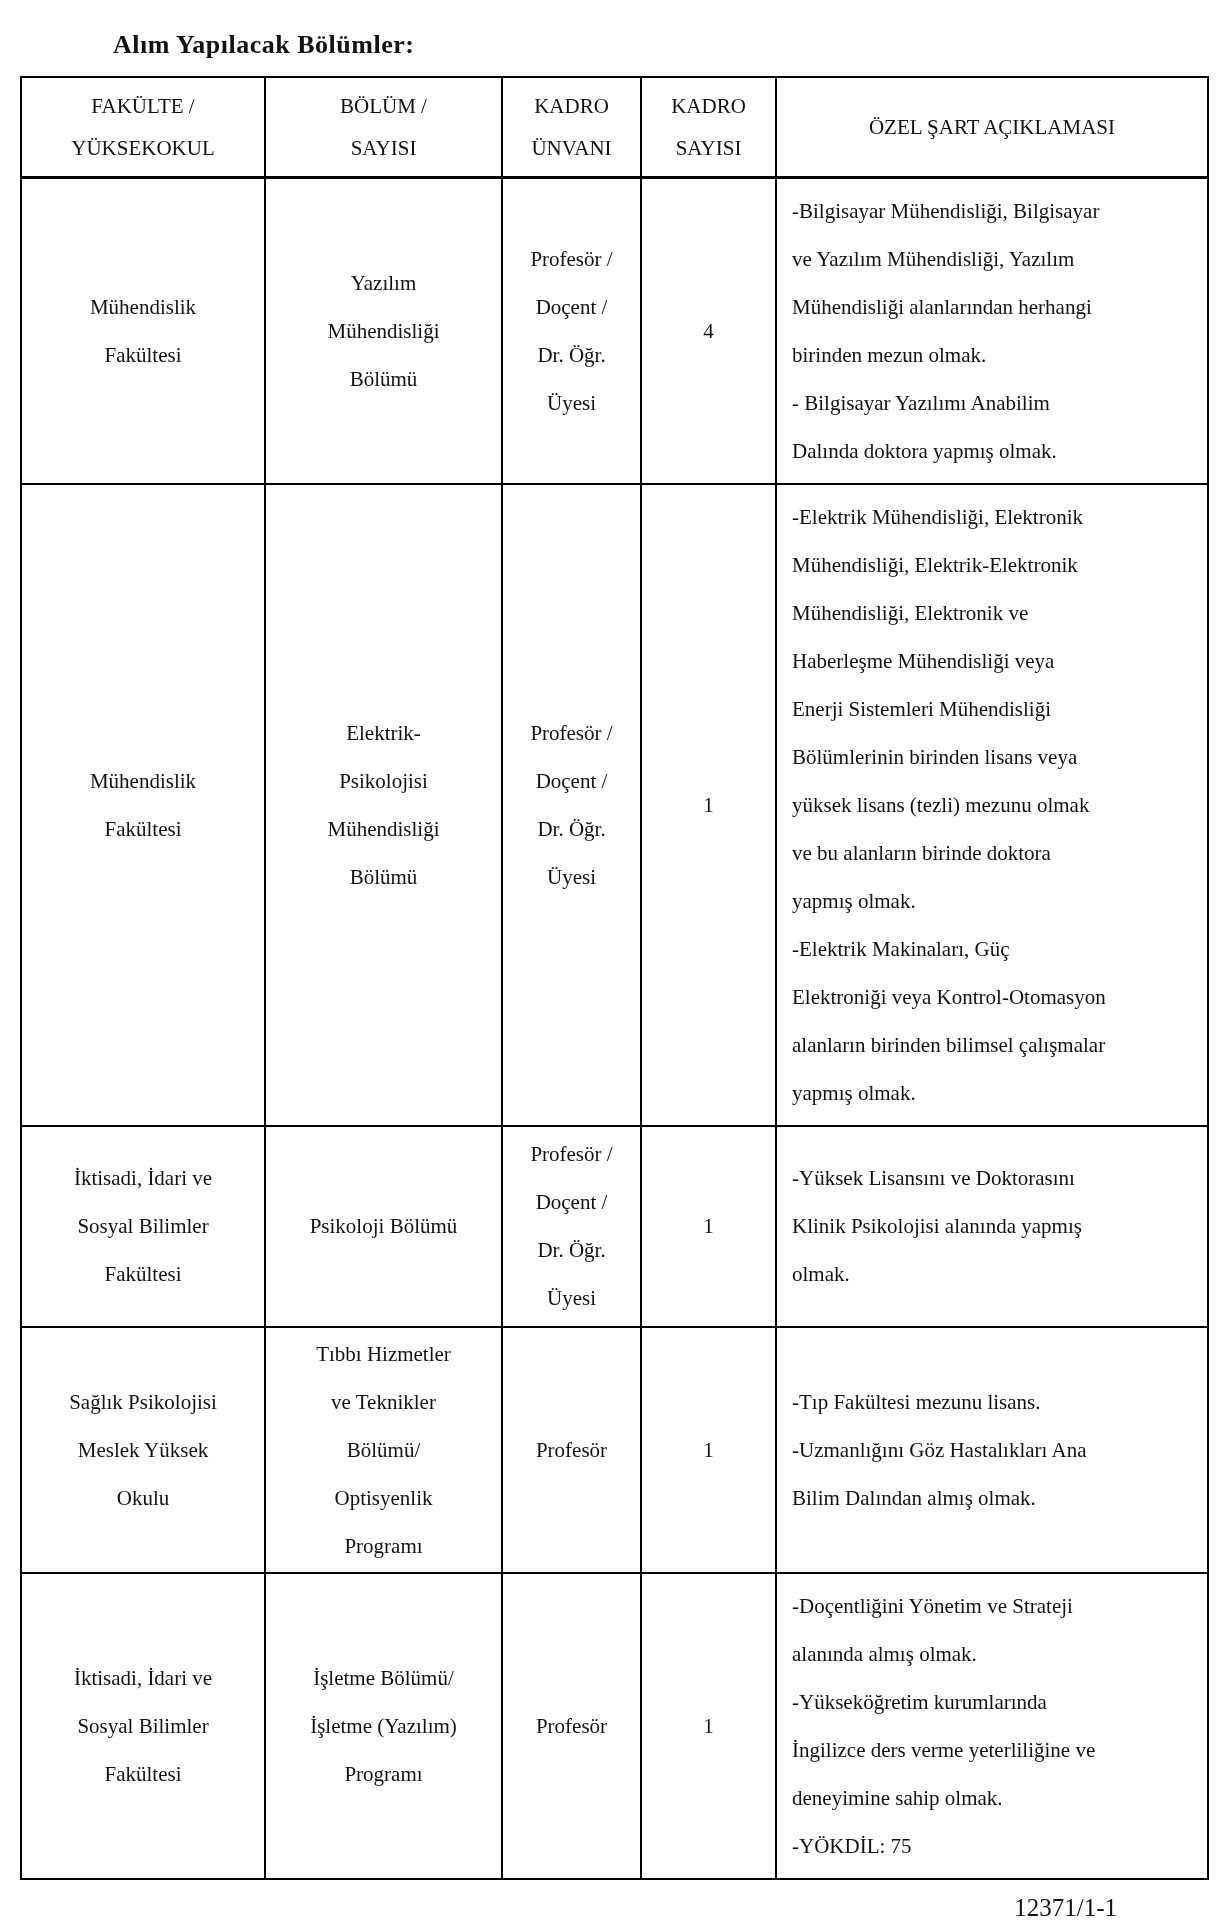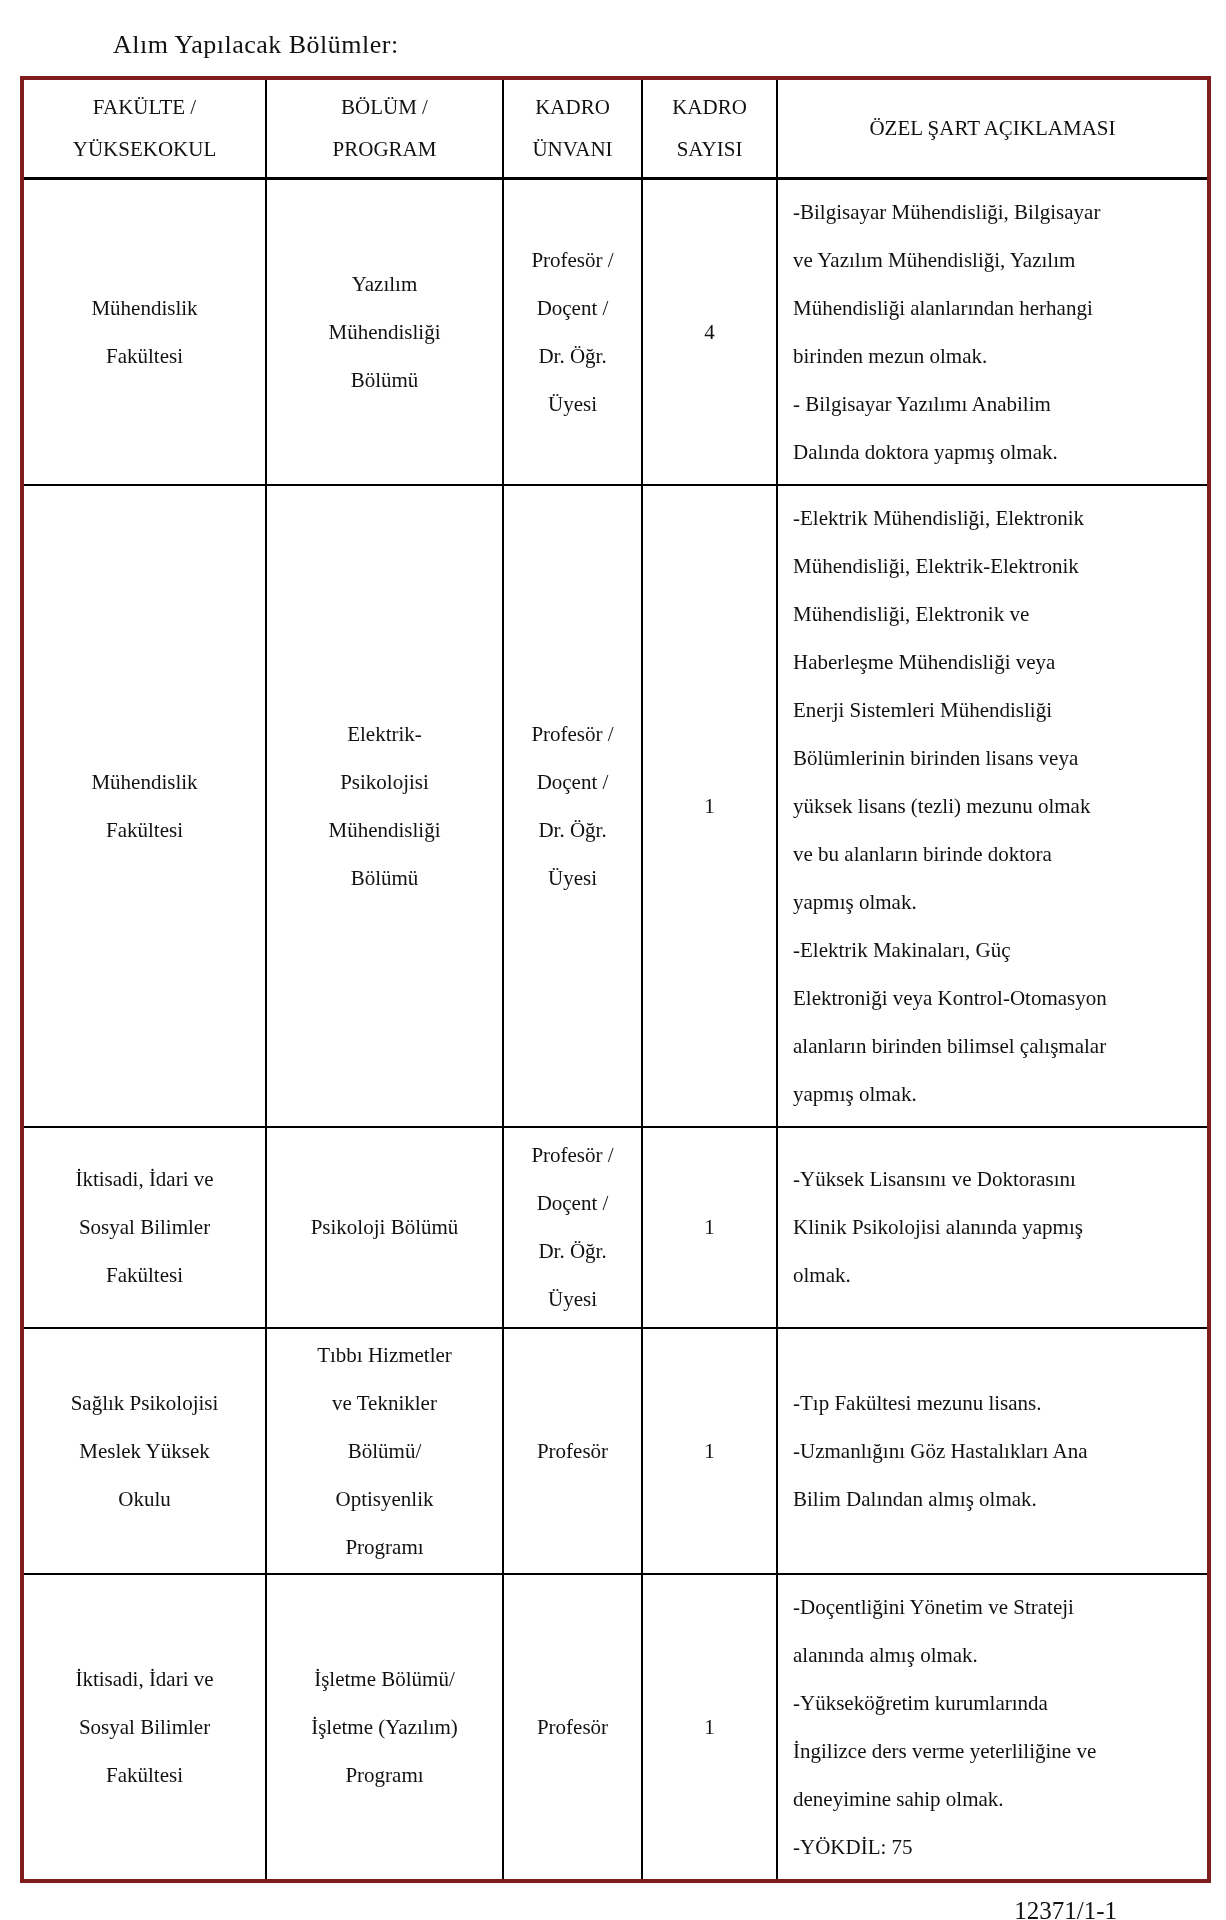--- a/index.html
+++ b/index.html
@@ -13,31 +13,31 @@
     color: #111111;
   }
   .page {
     position: relative;
     width: 1226px;
     min-height: 1920px;
     background: #ffffff;
   }
   .doc-title {
     font-size: 26px;
-    font-weight: normal;
+    font-weight: bold;
     margin: 0;
     padding: 30px 0 16px 113px;
     letter-spacing: 0.5px;
   }
   table.pos-table {
     border-collapse: collapse;
     table-layout: fixed;
     width: 1187px;
     margin-left: 20px;
-    border: 4px solid #7f1d1d;
+    border: 2px solid #7f1d1d;
   }
   .pos-table th,
   .pos-table td {
     border: 2px solid #000000;
     vertical-align: middle;
     text-align: center;
     white-space: pre-line;
     font-size: 21px;
     font-weight: normal;
     padding: 2px;
@@ -81,21 +81,21 @@
       <col style="width:237px">
       <col style="width:139px">
       <col style="width:135px">
       <col style="width:432px">
     </colgroup>
     <thead>
       <tr>
         <th>FAKÜLTE /
 YÜKSEKOKUL</th>
         <th>BÖLÜM /
-PROGRAM</th>
+SAYISI</th>
         <th>KADRO
 ÜNVANI</th>
         <th>KADRO
 SAYISI</th>
         <th>ÖZEL ŞART AÇIKLAMASI</th>
       </tr>
     </thead>
     <tbody>
       <tr class="row-0">
         <td>Mühendislik

